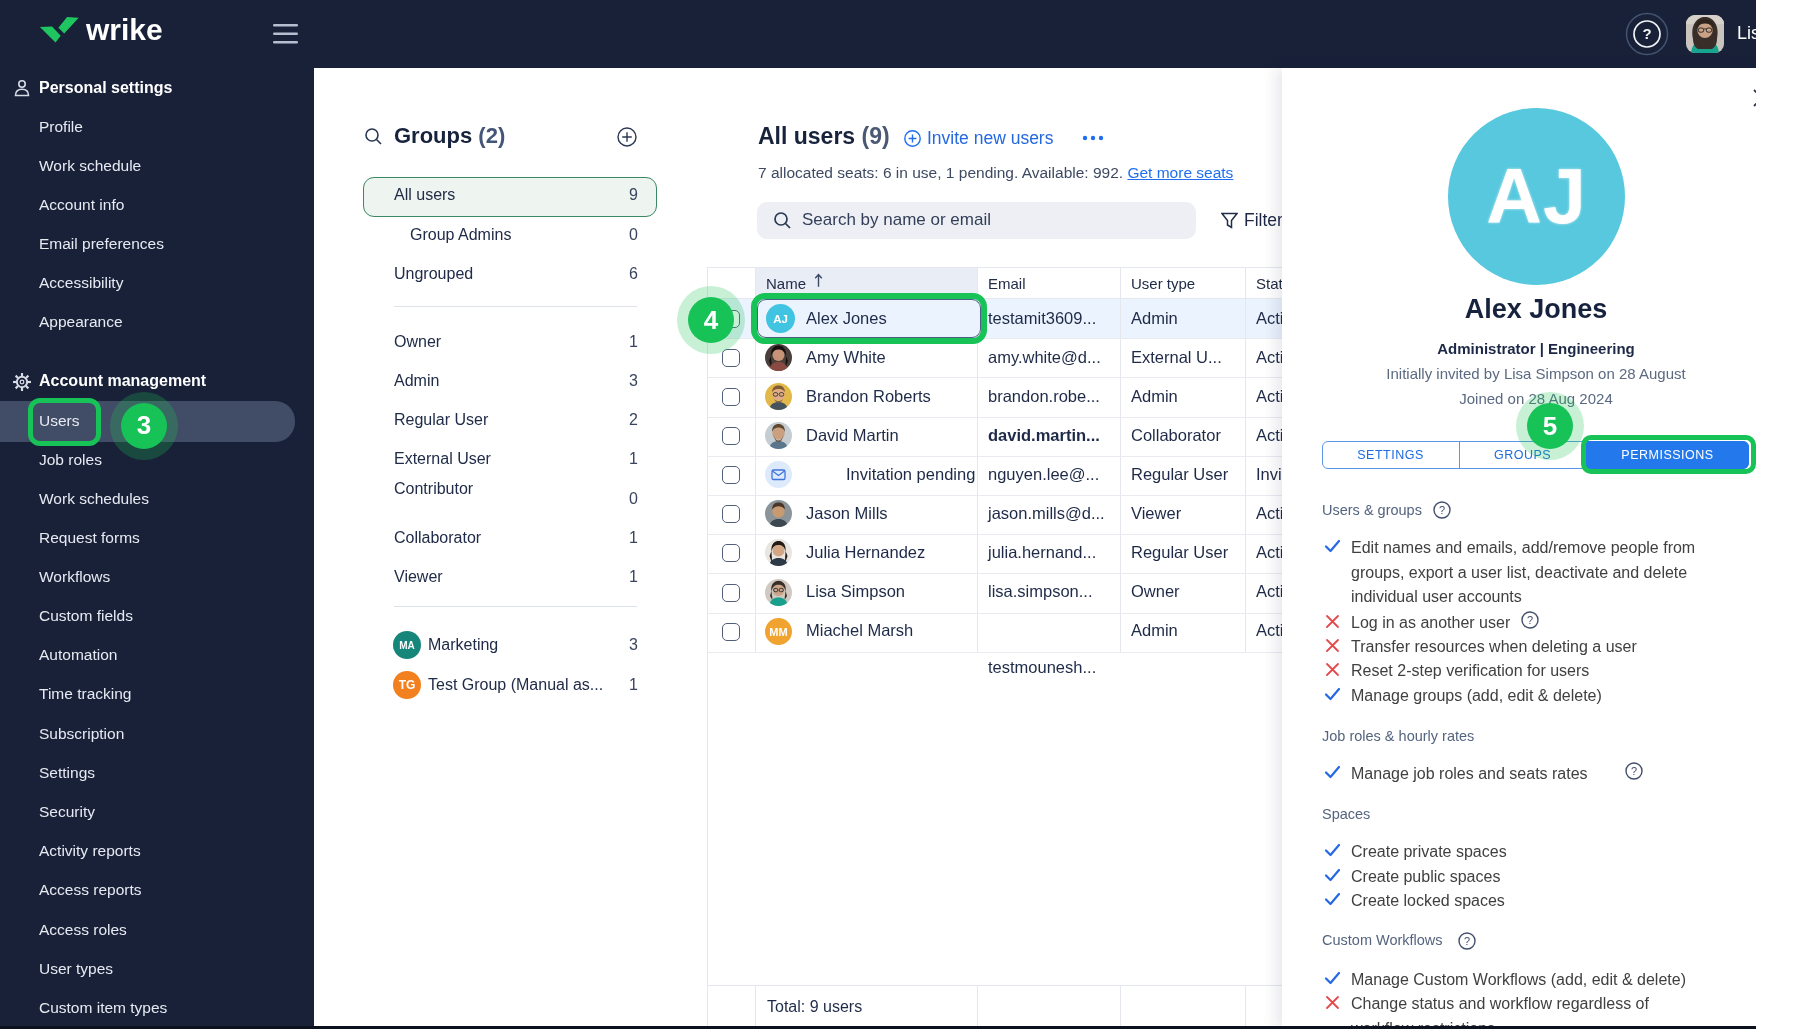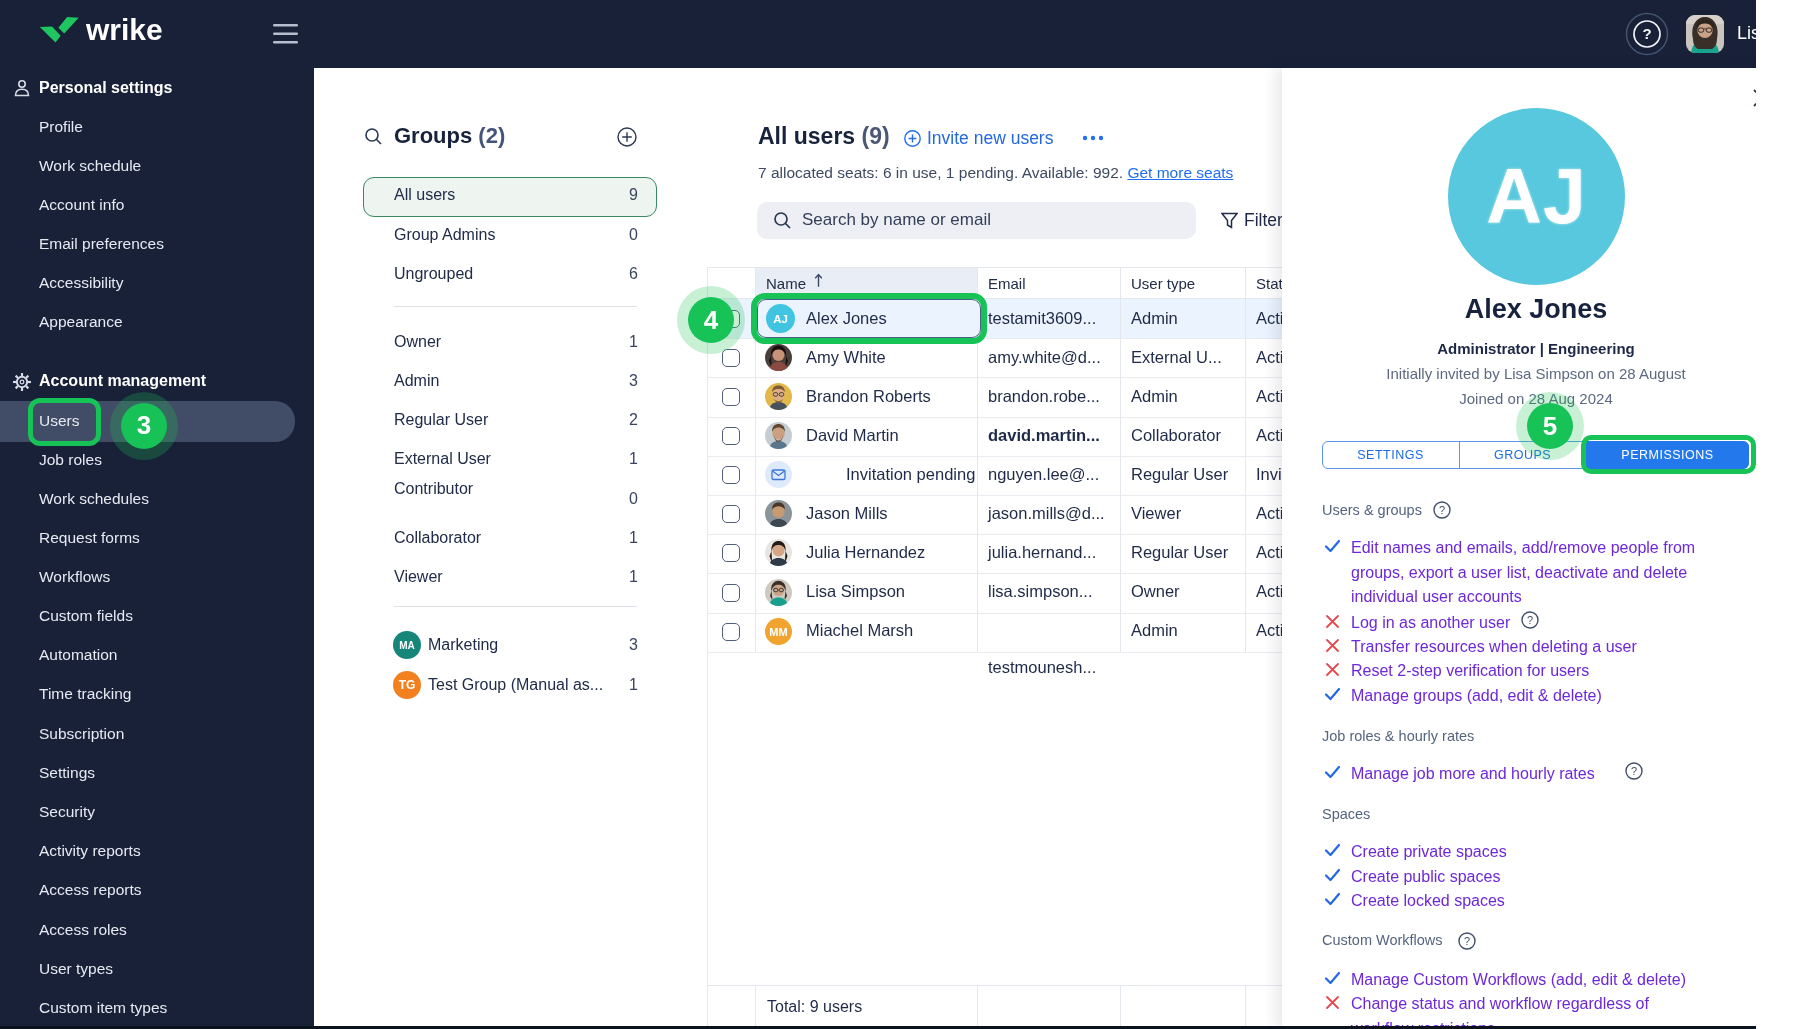--- a/index.html
+++ b/index.html
@@ -26,21 +26,21 @@
 .vline { position:absolute; width:1px; background:#e4e7ee; }
 .hline { position:absolute; height:1px; background:#e9ebf1; }
 .rowline { position:absolute; left:708px; width:1094px; height:1px; background:#e9ebf1; }
 .checkbox { position:absolute; width:18px; height:18px; border:1.5px solid #515f7b; border-radius:5px; background:#fff; }
 .avatar { position:absolute; width:27px; height:27px; border-radius:50%; overflow:hidden; }
 
 
 #rpanel { left:1282px; top:68px; width:520px; height:961px; background:#fff; box-shadow:-6px 0 14px rgba(20,30,60,0.10); }
 .rp { position:absolute; }
 .sect { position:absolute; left:1322px; font-size:14.5px; color:#54647f; white-space:nowrap; }
-.perm { position:absolute; left:1351px; font-size:16px; color:#6d28d9; white-space:nowrap; line-height:24.5px; }
+.perm { position:absolute; left:1351px; font-size:16px; color:#404040; white-space:nowrap; line-height:24.5px; }
 .ck,.xk { left:1324px; width:17px; height:17px; }
 
 
 .halo { position:absolute; border-radius:50%; background:rgba(32,194,88,0.25); }
 .acir { position:absolute; border-radius:50%; background:#17c257; color:#fff; font-weight:bold; font-size:26px; display:flex; align-items:center; justify-content:center; }
 .arect { position:absolute; border:5px solid #17c257; }
 </style>
 </head>
 <body>
 <div id="root">
@@ -141,21 +141,21 @@
         <path d="M12.5 12.5 L17 17"></path>
   </svg>
   <div class="abs" style="left:394px;top:123px;font-size:22px;font-weight:bold;color:#17233c;">Groups <span style="color:#44557a;">(2)</span></div>
   <svg class="abs" style="left:617px;top:127px;" width="20" height="20" viewBox="0 0 20 20" fill="none" stroke="#2a3854" stroke-width="1.4">
     <circle cx="10" cy="10" r="9"></circle>
         <path d="M10 5.2 V14.8 M5.2 10 H14.8"></path>
   </svg>
   <div class="abs" style="left:363px;top:177px;width:294px;height:40px;border:1.5px solid #3b8862;border-radius:11px;background:#eef5f0;"></div>
   <div class="gtxt" style="top:186px;font-weight:400;">All users</div>
   <div class="gcnt" style="top:186px;">9</div>
-  <div class="gtxt" style="top:226px;">Group Admins</div>
+  <div class="gtxt" style="top:226px;margin-left:16px;">Group Admins</div>
       <div class="gcnt" style="top:226px;">0</div>
   <div class="gtxt" style="top:265px;">Ungrouped</div>
       <div class="gcnt" style="top:265px;">6</div>
   <div class="gdiv" style="top:306px;"></div>
   <div class="gtxt" style="top:333px;">Owner</div>
       <div class="gcnt" style="top:333px;">1</div>
   <div class="gtxt" style="top:372px;">Admin</div>
       <div class="gcnt" style="top:372px;">3</div>
   <div class="gtxt" style="top:411px;">Regular User</div>
       <div class="gcnt" style="top:411px;">2</div>
@@ -383,21 +383,21 @@
   <svg class="rp" style="left:1458px;top:932px;" width="18" height="18" viewBox="0 0 18 18">
         <circle cx="9" cy="9" r="8" fill="none" stroke="#42506b" stroke-width="1.4"></circle>
         <text x="9" y="13" text-anchor="middle" font-size="11" fill="#42506b" font-family="Liberation Sans">?</text>
       </svg>
   <div class="perm" style="top:536px;">Edit names and emails, add/remove people from<br>groups, export a user list, deactivate and delete<br>individual user accounts</div>
   <div class="perm" style="top:611px;">Log in as another user</div>
   <div class="perm" style="top:635px;">Transfer resources when deleting a user</div>
   <div class="perm" style="top:659px;">Reset 2-step verification for users</div>
   <div class="perm" style="top:684px;">Manage groups (add, edit &amp; delete)</div>
   <div class="sect" style="top:728px;">Job roles &amp; hourly rates</div>
-  <div class="perm" style="top:762px;">Manage job more and hourly rates</div>
+  <div class="perm" style="top:762px;">Manage job roles and seats rates</div>
   <div class="sect" style="top:806px;">Spaces</div>
   <div class="perm" style="top:840px;">Create private spaces</div>
   <div class="perm" style="top:865px;">Create public spaces</div>
   <div class="perm" style="top:889px;">Create locked spaces</div>
   <div class="sect" style="top:932px;">Custom Workflows</div>
   <div class="perm" style="top:968px;">Manage Custom Workflows (add, edit &amp; delete)</div>
   <div class="perm" style="top:992px;">Change status and workflow regardless of<br>workflow restrictions</div>
 
   <svg class="rp ck" style="top:538px;">
         <use href="#ckp"></use>

